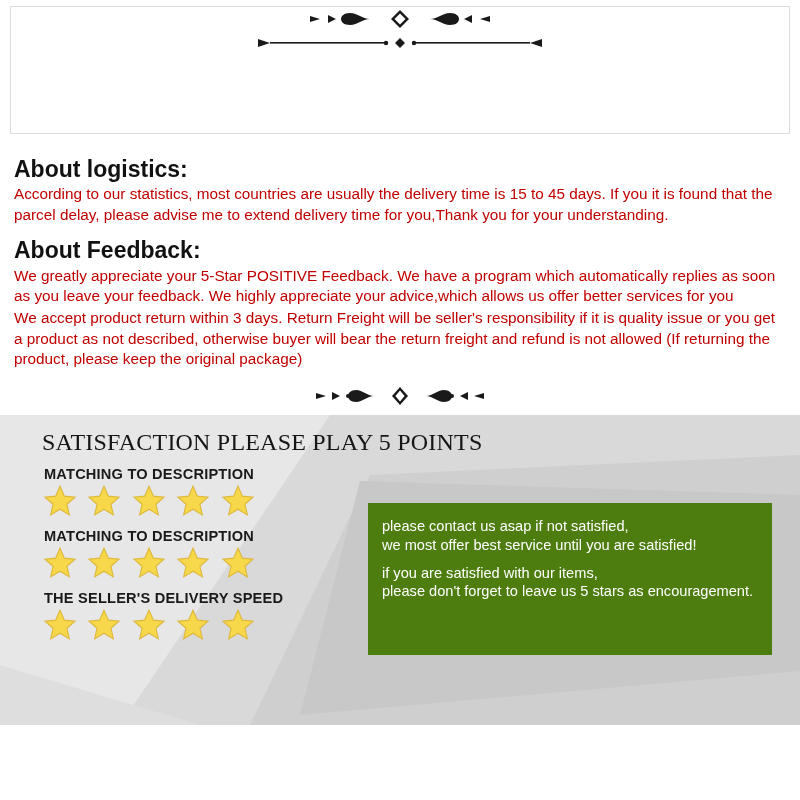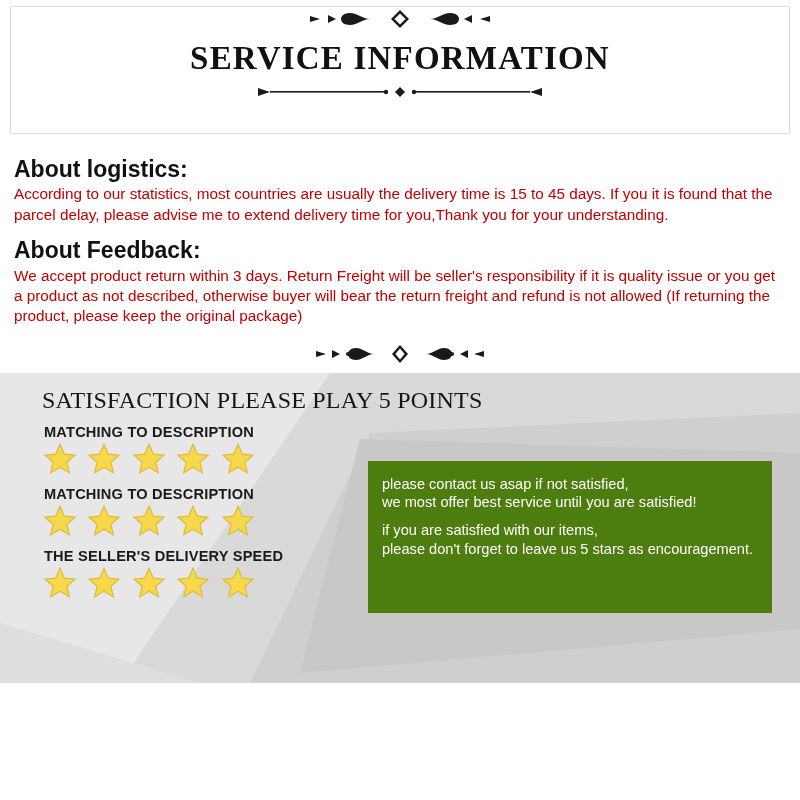--- a/index.html
+++ b/index.html
@@ -158,21 +158,20 @@
           <circle cx="64" cy="13" r="2"></circle>
           <circle cx="176" cy="13" r="2"></circle>
           <path d="M56 13 l-8 -4 v8 z"></path>
           <path d="M184 13 l8 -4 v8 z"></path>
           <path d="M40 13 l-10 -3 v6 z"></path>
           <path d="M200 13 l10 -3 v6 z"></path>
         </g>
       </svg>
     </div>
 
-    <div class="service-title">SERVICE INFORMATION</div>
 
     <div class="ornament">
       <svg width="320" height="22" viewBox="0 0 320 22" xmlns="http://www.w3.org/2000/svg">
         <g fill="#1a1a1a">
           <path d="M160 6 l5 5 -5 5 -5 -5 z"></path>
           <rect x="30" y="10" width="118" height="1.6"></rect>
           <rect x="172" y="10" width="118" height="1.6"></rect>
           <circle cx="146" cy="11" r="2.2"></circle>
           <circle cx="174" cy="11" r="2.2"></circle>
           <path d="M30 11 l-12 -4 v8 z"></path>
@@ -180,20 +179,21 @@
         </g>
       </svg>
     </div>
   </div>
 
   <div class="info">
     <h3>About logistics:</h3>
     <p>According to our statistics, most countries are usually the delivery time is 15 to 45 days. If you it is found that the parcel delay, please advise me to extend delivery time for you,Thank you for your understanding.</p>
 
     <h3>About Feedback:</h3>
+    <p>We greatly appreciate your 5-Star POSITIVE Feedback. We have a program which automatically replies as soon as you leave your feedback. We highly appreciate your advice,which allows us offer better services for you</p>
 
     <p>We accept product return within 3 days. Return Freight will be seller's responsibility if it is quality issue or you get a product as not described, otherwise buyer will bear the return freight and refund is not allowed (If returning the product, please keep the original package)</p>
   </div>
 
   <div class="divider-orn">
     <svg width="260" height="26" viewBox="0 0 260 26" xmlns="http://www.w3.org/2000/svg">
       <g fill="#1a1a1a">
         <path d="M130 4 l8 9 -8 9 -8 -9 z"></path>
         <path d="M130 7.5 l4.6 5.5 -4.6 5.5 -4.6 -5.5 z" fill="#ffffff"></path>
         <path d="M122 13 h-18 c-7 0 -11 -6 -18 -6 c-5 0 -8 3 -8 6 c0 3 3 6 8 6 c7 0 11 -6 18 -6 h18 z"></path>

